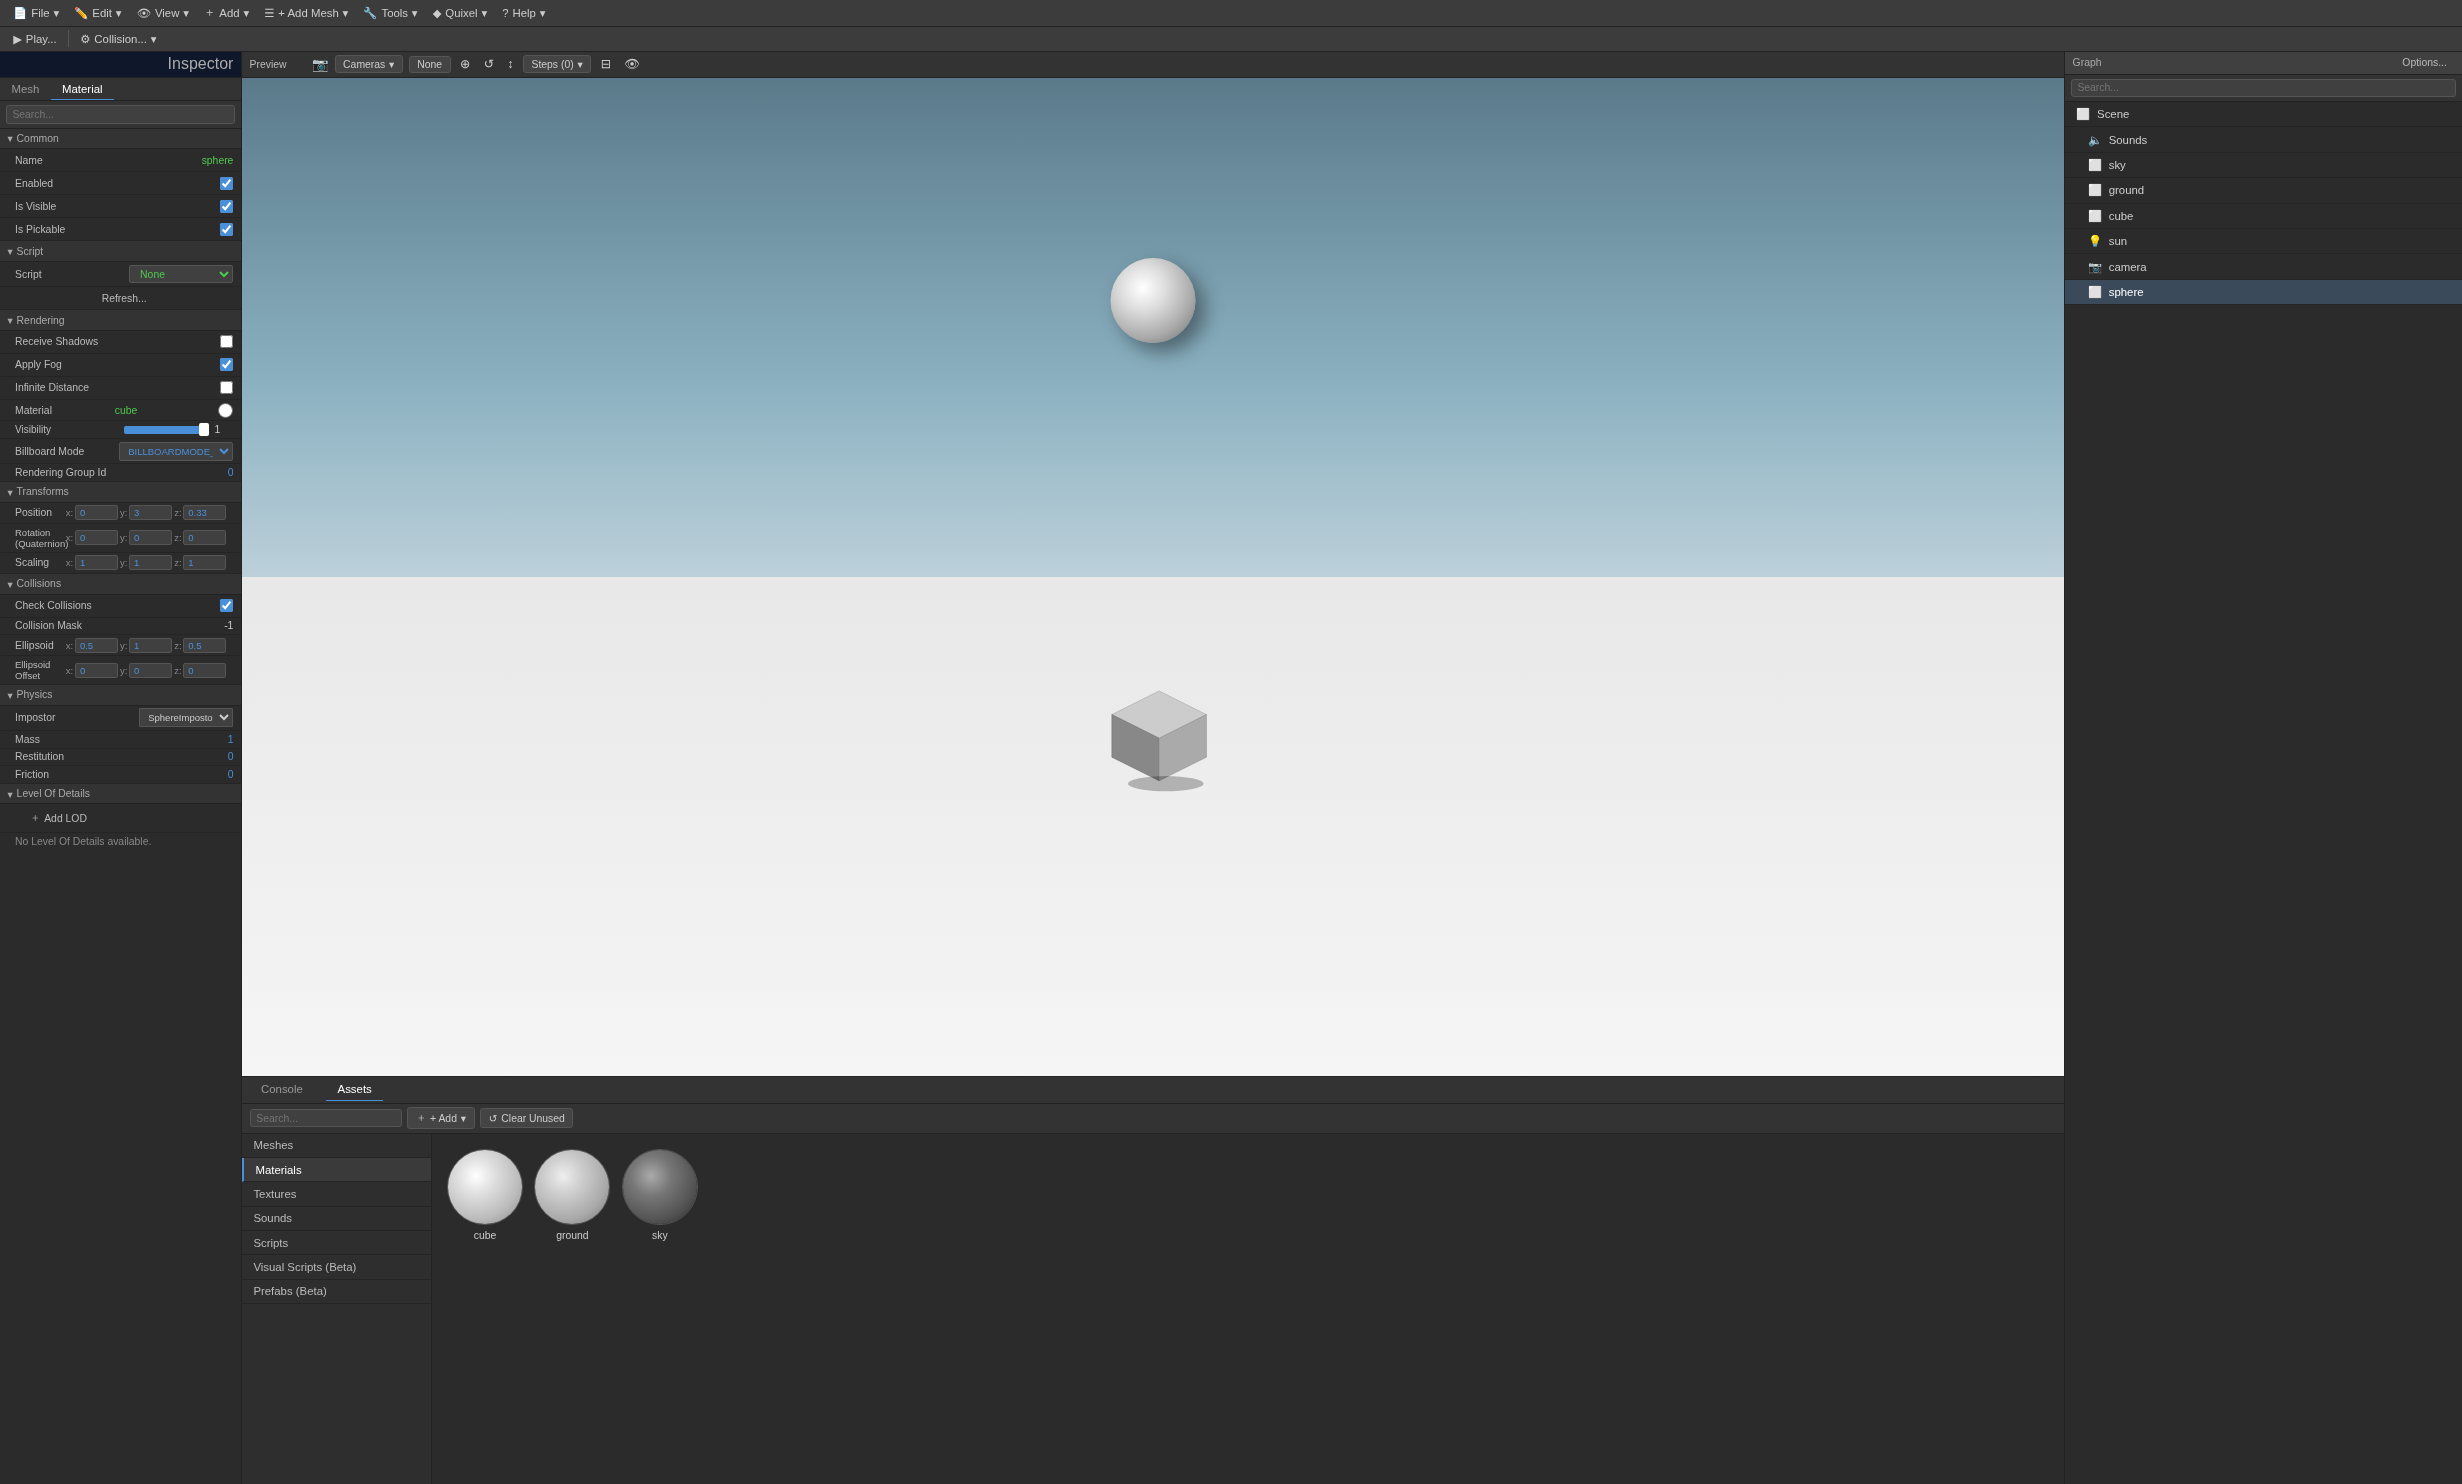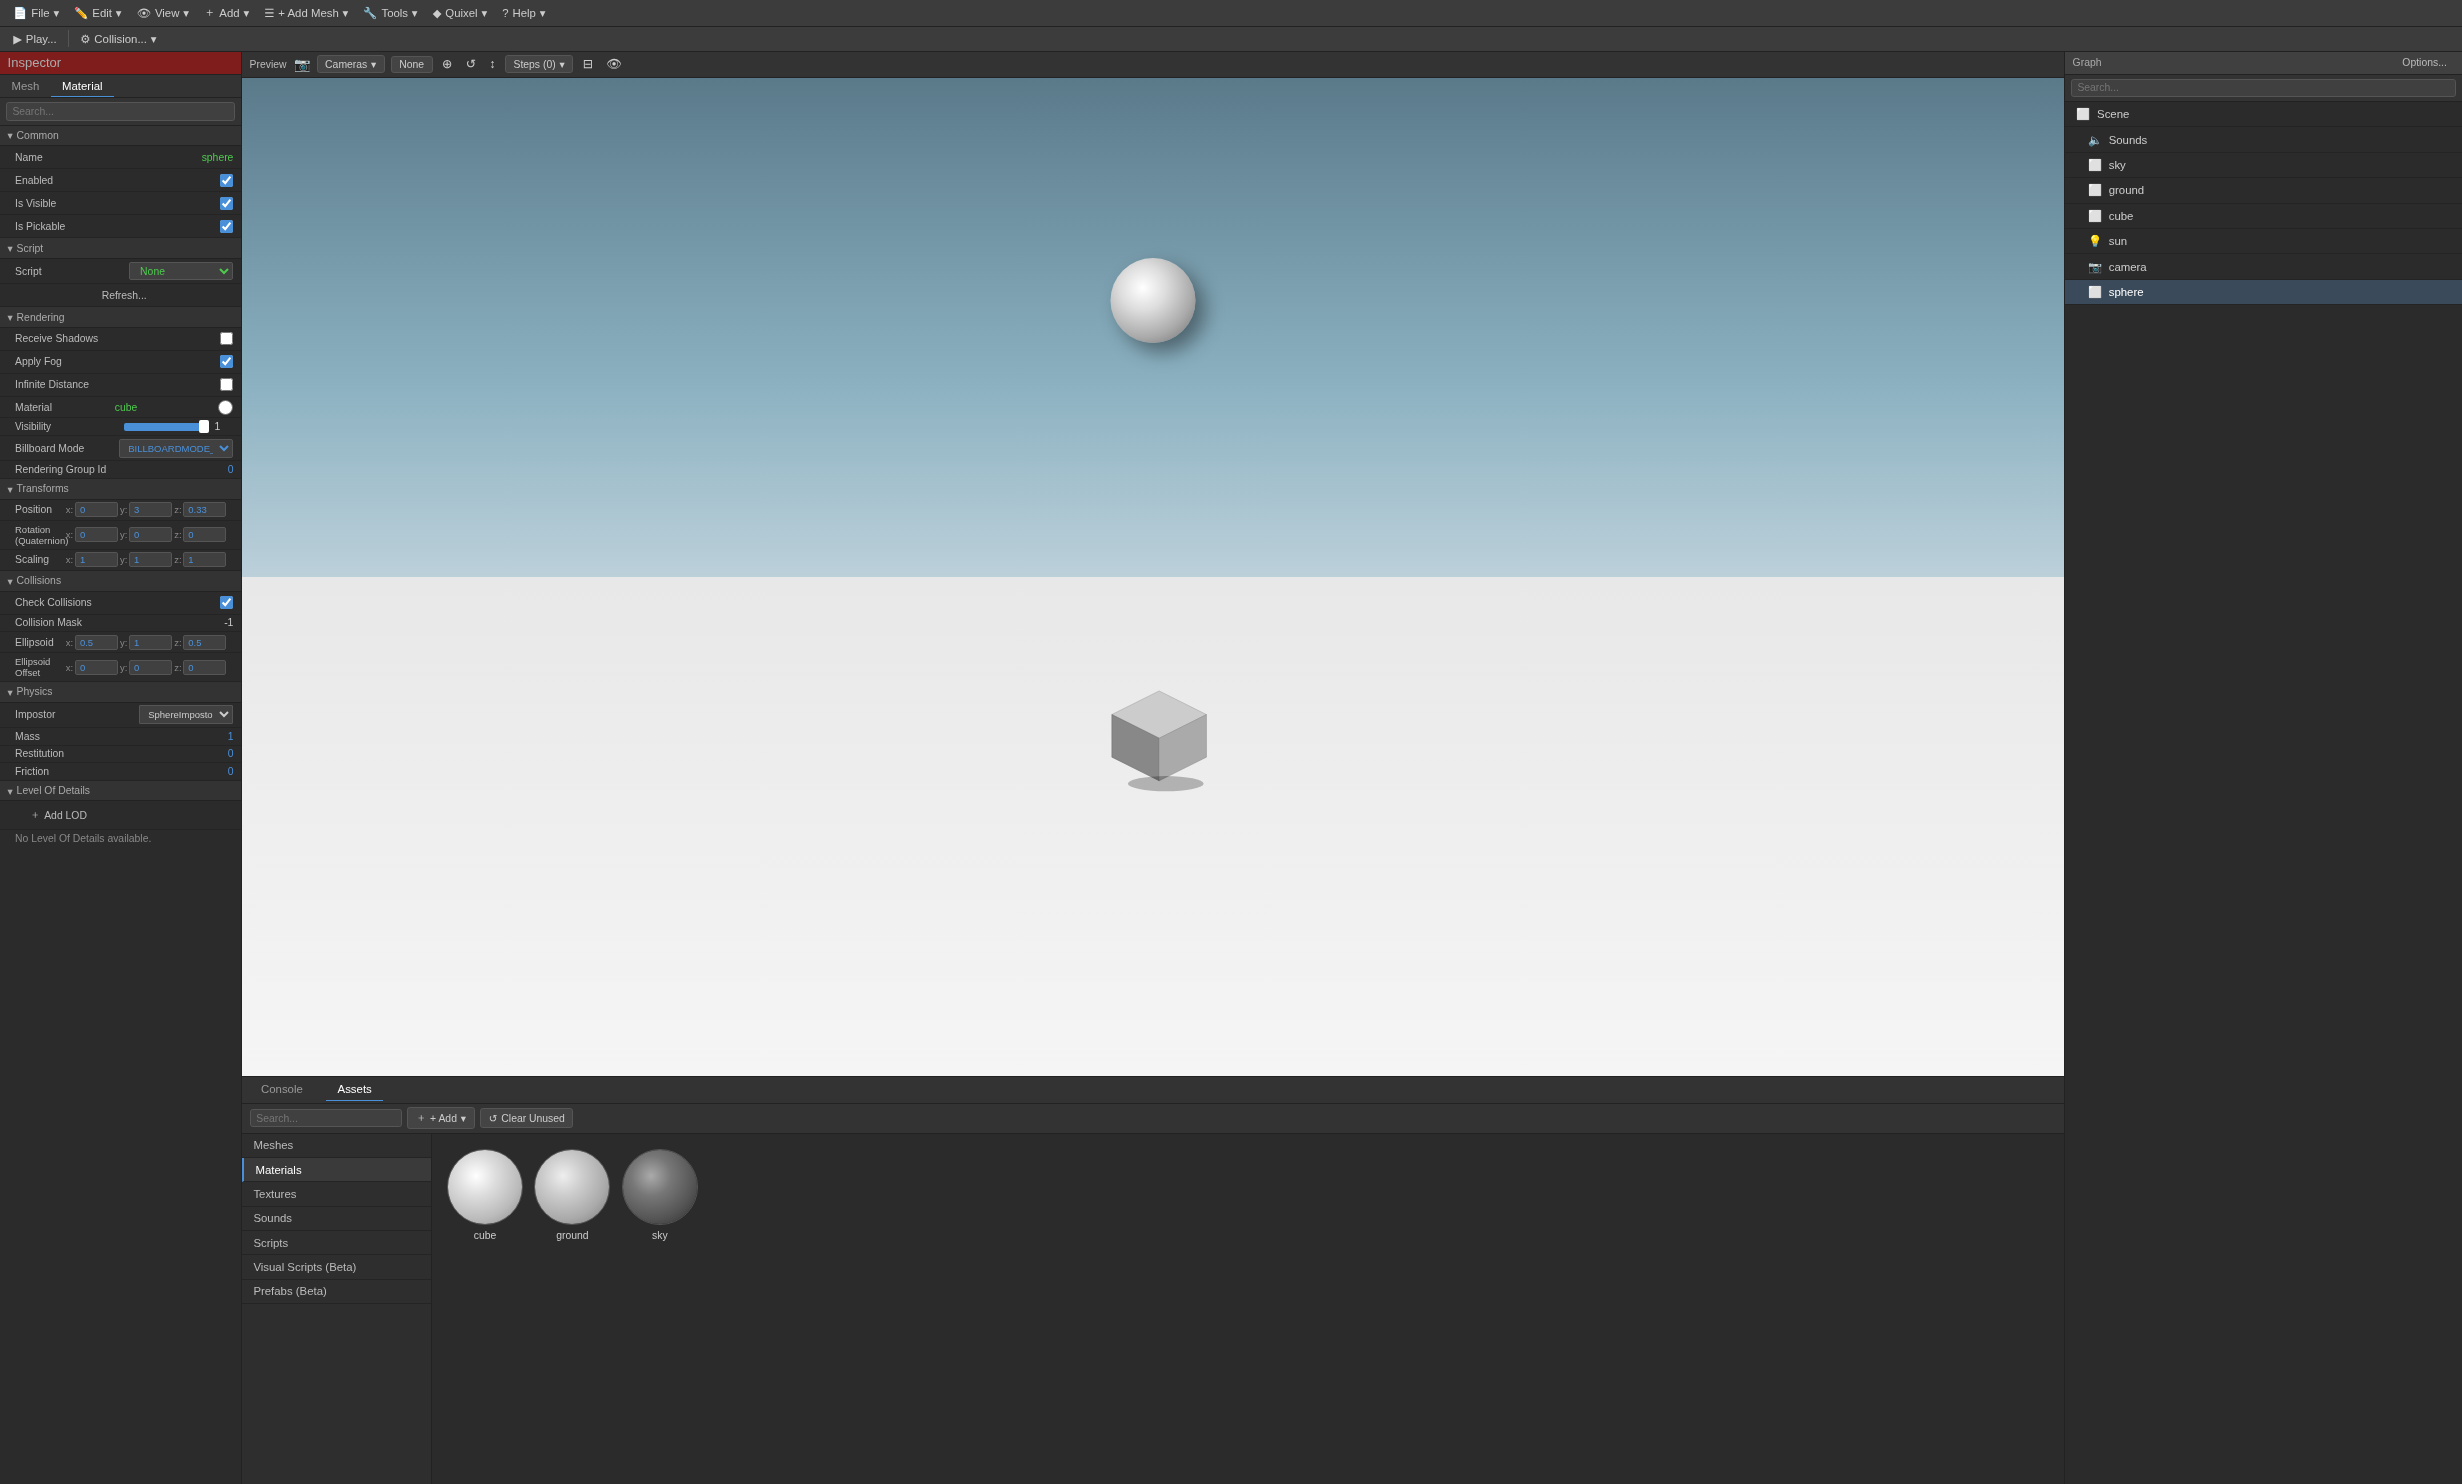--- a/index.html
+++ b/index.html
@@ -74,24 +74,25 @@
       width: 242px;
       background: #2b2b2b;
       display: flex;
       flex-direction: column;
       border-right: 0.9px solid #222;
       overflow: hidden;
       flex-shrink: 0;
     }
     .inspector-title {
       padding: 3.8px 7.6px;
-      font-size: 13px;
+      font-size: 16px;
       color: #aaa;
-      background: #7f1d1d;
+      background: #0f172a;
       border-bottom: 0.9px solid #222;
+      text-align: right;
     }
     .inspector-tabs {
       display: flex;
       background: #333;
       border-bottom: 0.9px solid #222;
     }
     .inspector-tab {
       padding: 4.7px 11.4px;
       cursor: pointer;
       font-size: 11.4px;
@@ -331,21 +332,21 @@
       display: flex;
       align-items: center;
       padding: 0 7.6px;
       height: 26.5px;
       flex-shrink: 0;
       gap: 5.7px;
     }
     .preview-title {
       font-size: 10.4px;
       color: #bbb;
-      margin-right: 2px;
+      margin-right: 20px;
     }
     .preview-btn {
       background: #444;
       border: 0.9px solid #555;
       color: #ccc;
       font-size: 10.4px;
       padding: 1.9px 7.6px;
       cursor: pointer;
       border-radius: 2.8px;
       display: flex;

